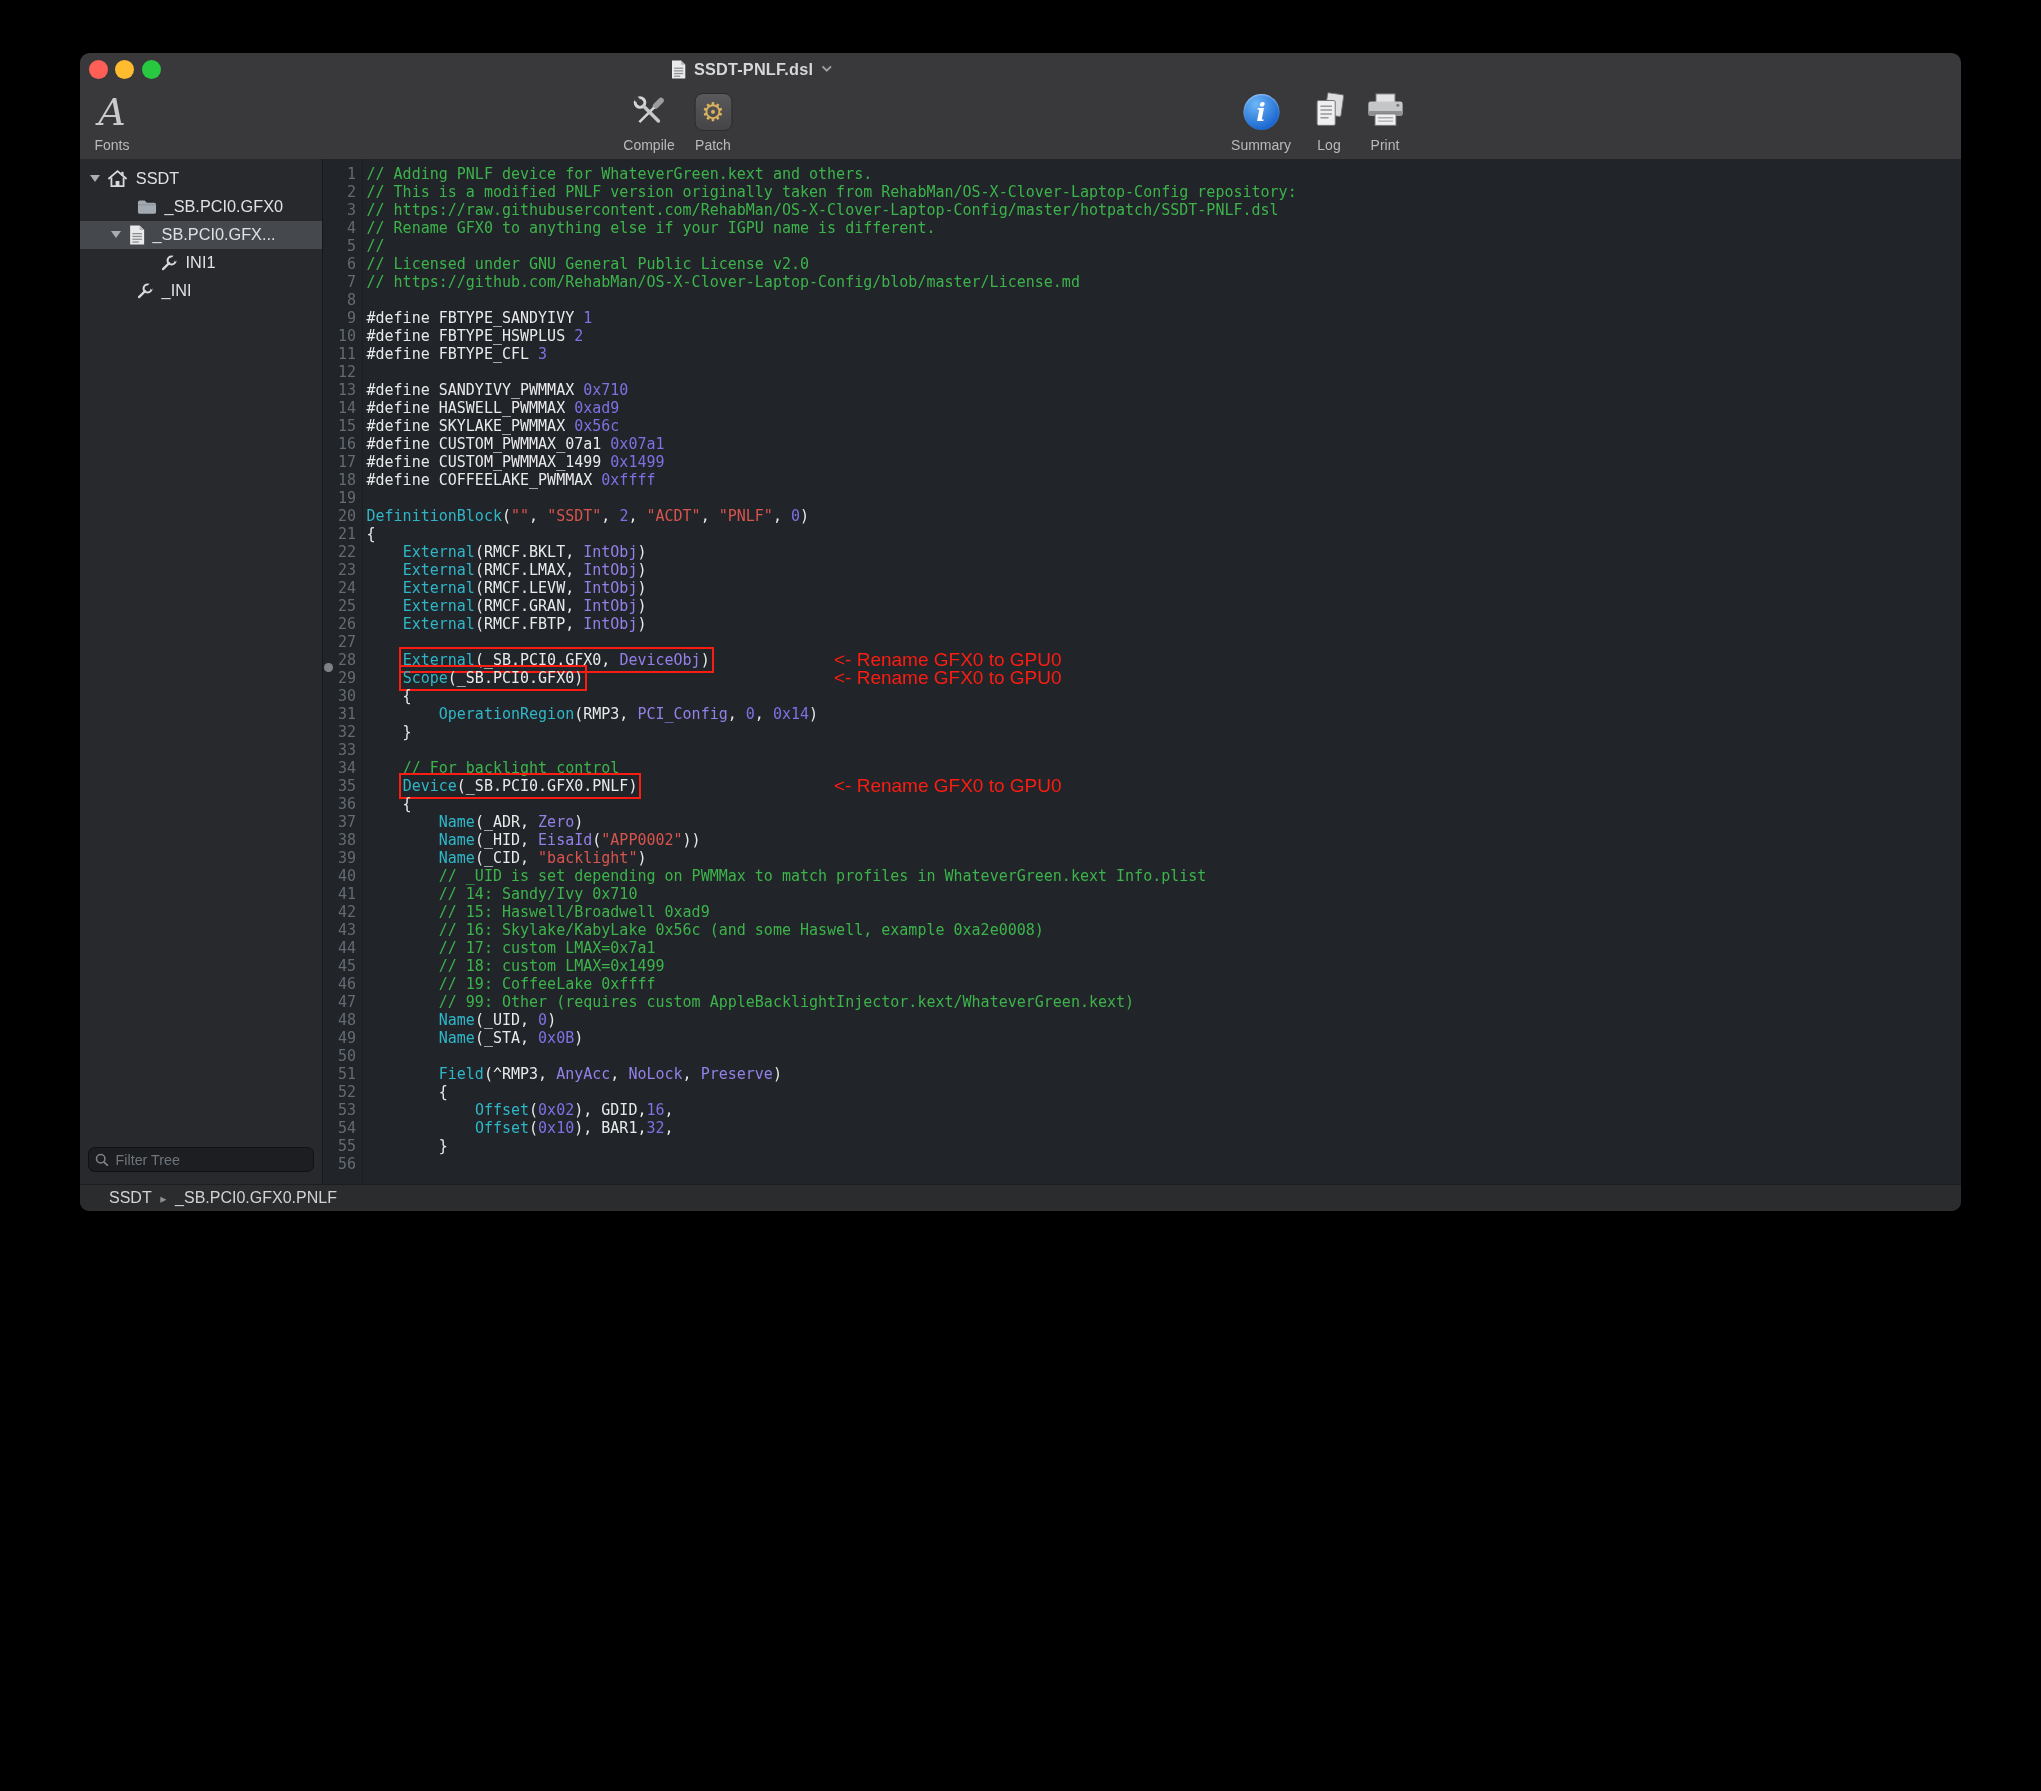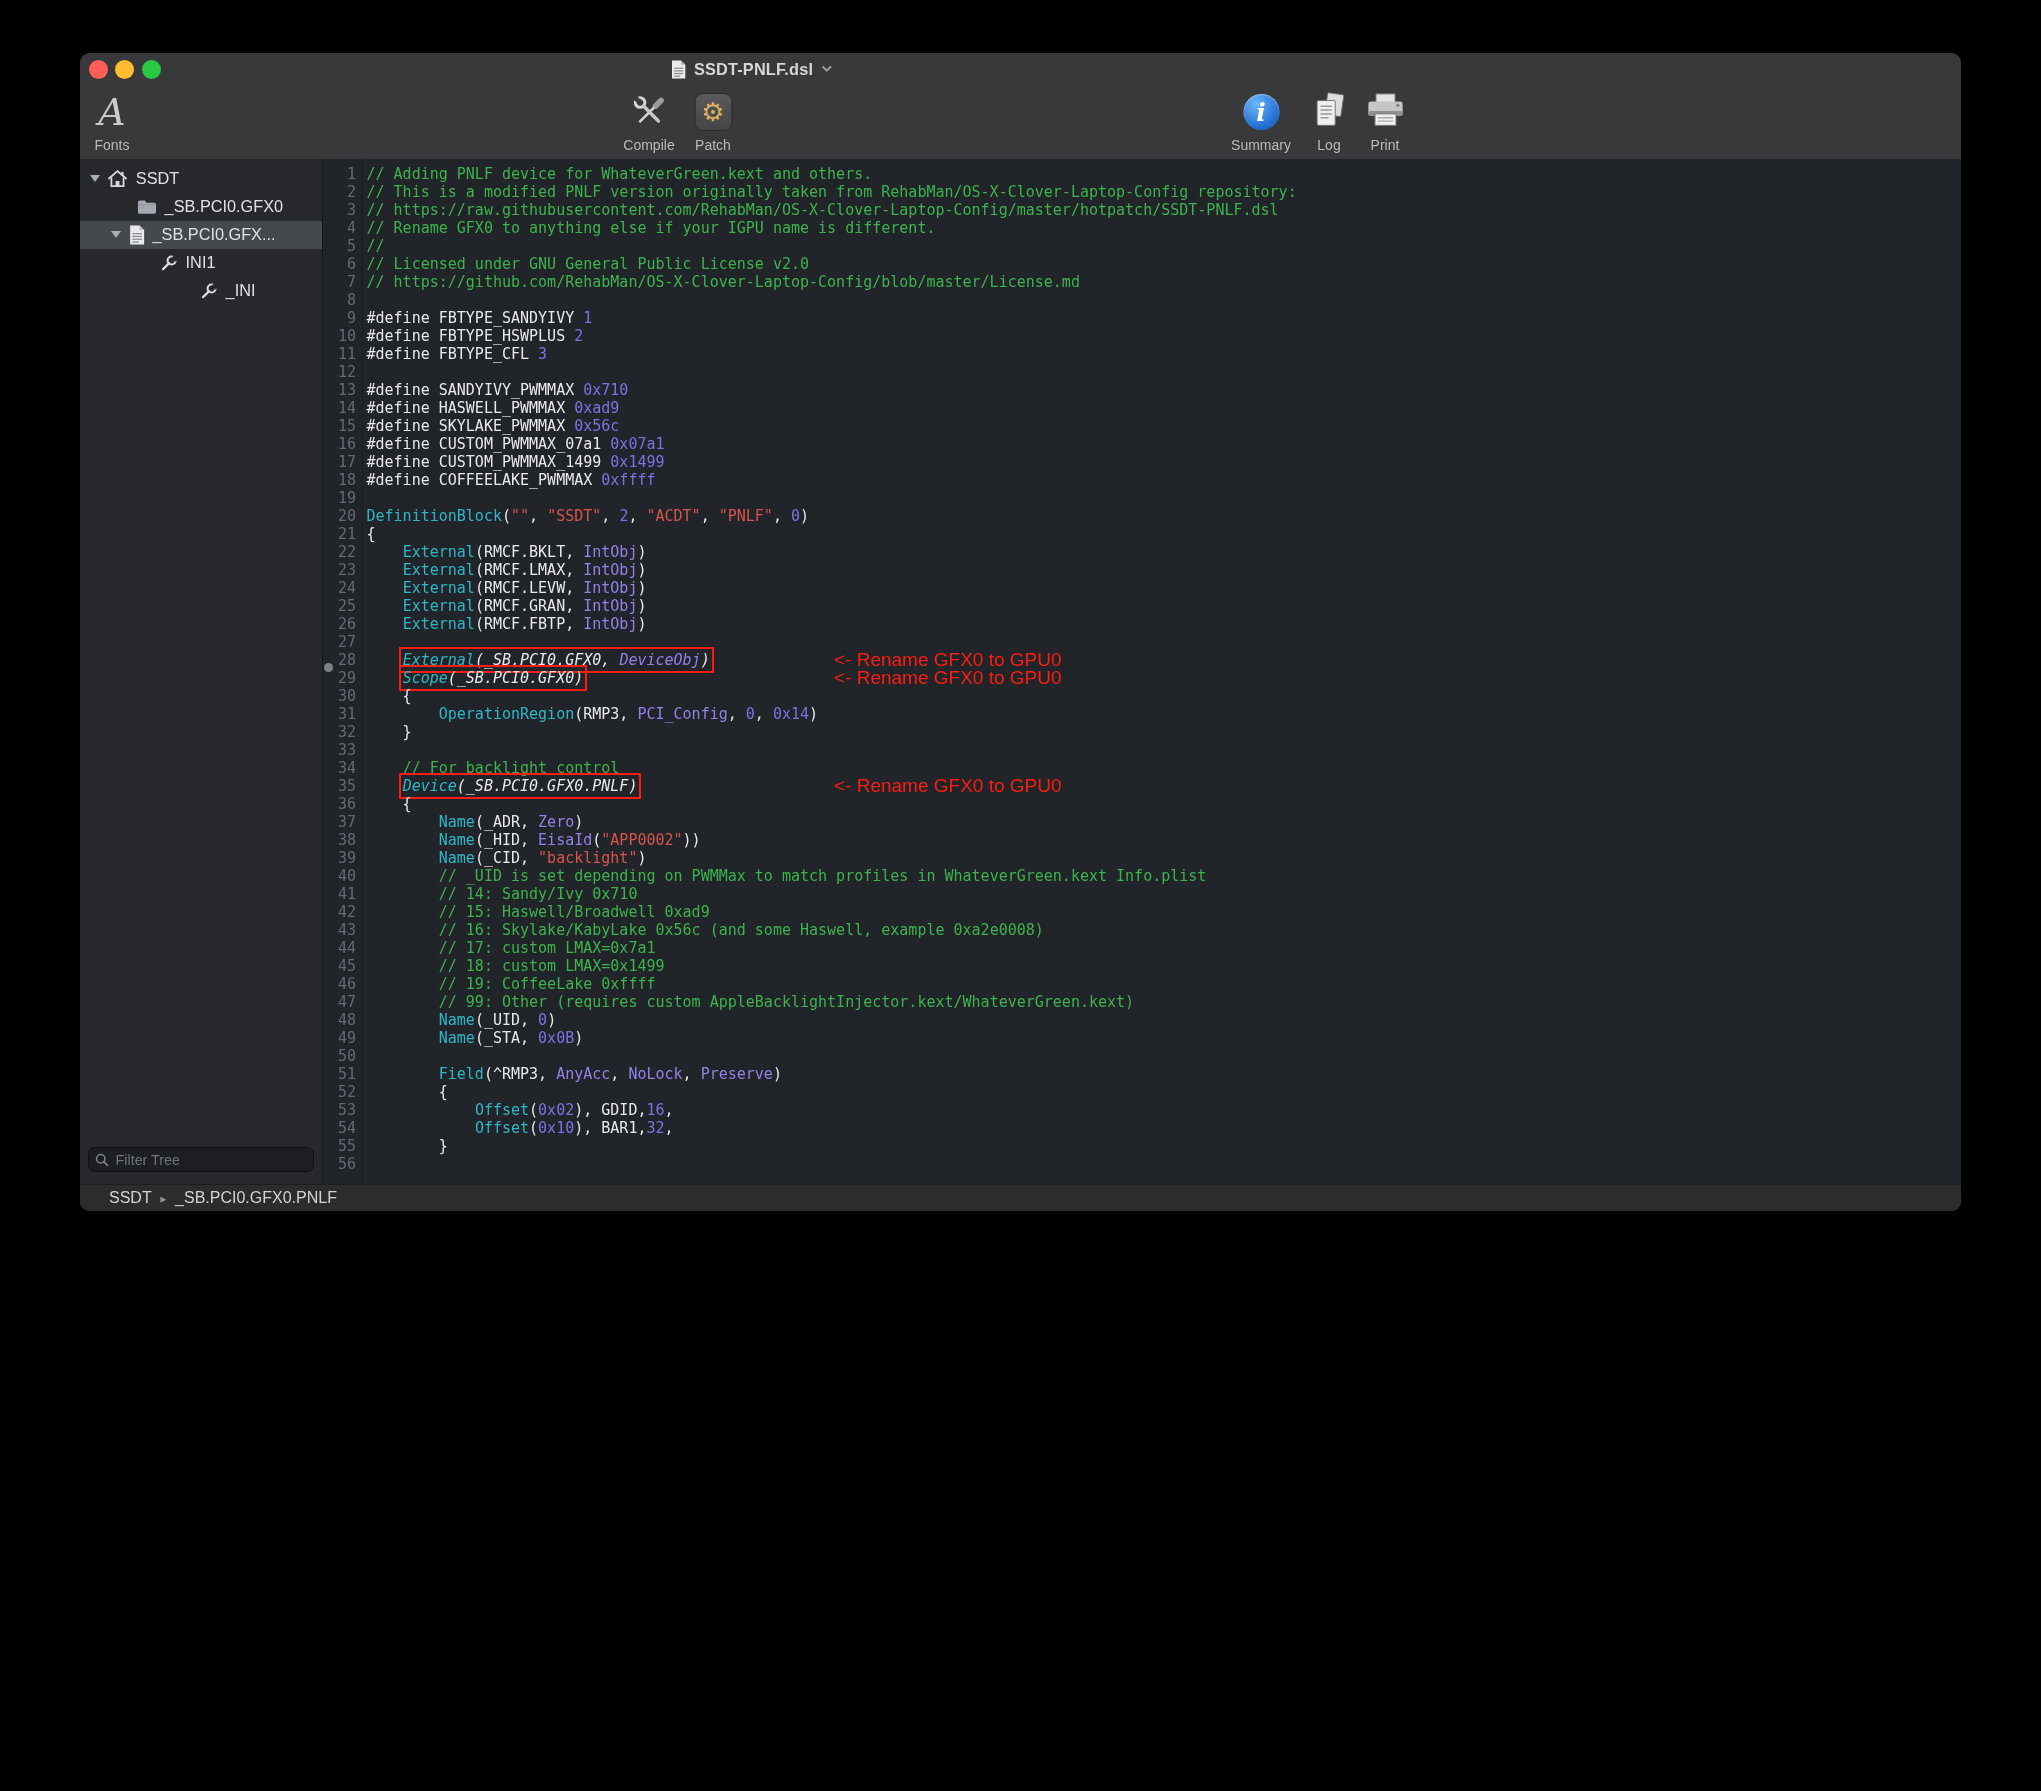--- a/index.html
+++ b/index.html
@@ -51,21 +51,21 @@
   .marker-dot{position:absolute;left:1px;top:504px;width:8.6px;height:8.6px;border-radius:50%;background:#7c8288;}
   #code-lines{position:absolute;left:0;right:0;top:5.7px;font-family:"DejaVu Sans Mono",monospace;font-size:15px;line-height:18px;}
   .line{height:18px;white-space:pre;position:relative;}
   .ln{display:inline-block;width:33px;margin-right:10.5px;text-align:right;color:#646b73;}
   .tok.com{color:var(--comment);}
   .tok.kw{color:var(--keyword);}
   .tok.ty{color:var(--type);}
   .tok.num{color:var(--number);}
   .tok.str{color:var(--string);}
   .tok.pl{color:var(--plain);}
-  .redbox{outline:2.4px solid var(--annotation);outline-offset:2.9px;font-style:italic;}
+  .redbox{outline:2.4px solid var(--annotation);outline-offset:2.9px;}
   .note{
     position:absolute;left:511px;top:0;color:var(--annotation);
     font-family:"Liberation Sans",sans-serif;font-size:19px;line-height:18px;white-space:nowrap;
   }
   
   .statusbar{
     position:absolute;left:0;right:0;bottom:0;height:27px;background:#2b2c2e;border-top:1px solid #1c1d1f;
     box-sizing:border-box;display:flex;align-items:center;gap:8.6px;padding-left:29px;
     font-size:16px;color:#d2d3d5;
   }
@@ -218,21 +218,21 @@
 
       <div class="row" style="padding-left:80px">
         <svg width="18" height="18" viewBox="0 0 19 19">
           <path d="M3.2 16 L9.6 9.6" stroke="#d8d9db" stroke-width="2.4" stroke-linecap="round"></path>
           <circle cx="12.2" cy="6.8" r="4.2" fill="none" stroke="#d8d9db" stroke-width="2.2"></circle>
           <rect x="13.4" y="0" width="6" height="5" fill="#27292d" transform="rotate(45 14 3)"></rect>
         </svg>
         <span>INI1</span>
       </div>
 
-      <div class="row" style="padding-left:120px">
+      <div class="row" style="padding-left:56px">
         <svg width="18" height="18" viewBox="0 0 19 19">
           <path d="M3.2 16 L9.6 9.6" stroke="#d8d9db" stroke-width="2.4" stroke-linecap="round"></path>
           <circle cx="12.2" cy="6.8" r="4.2" fill="none" stroke="#d8d9db" stroke-width="2.2"></circle>
           <rect x="13.4" y="0" width="6" height="5" fill="#27292d" transform="rotate(45 14 3)"></rect>
         </svg>
         <span>_INI</span>
       </div>
 
       <div class="filter-wrap">
         <svg width="13.4" height="13.4" viewBox="0 0 14 14">

